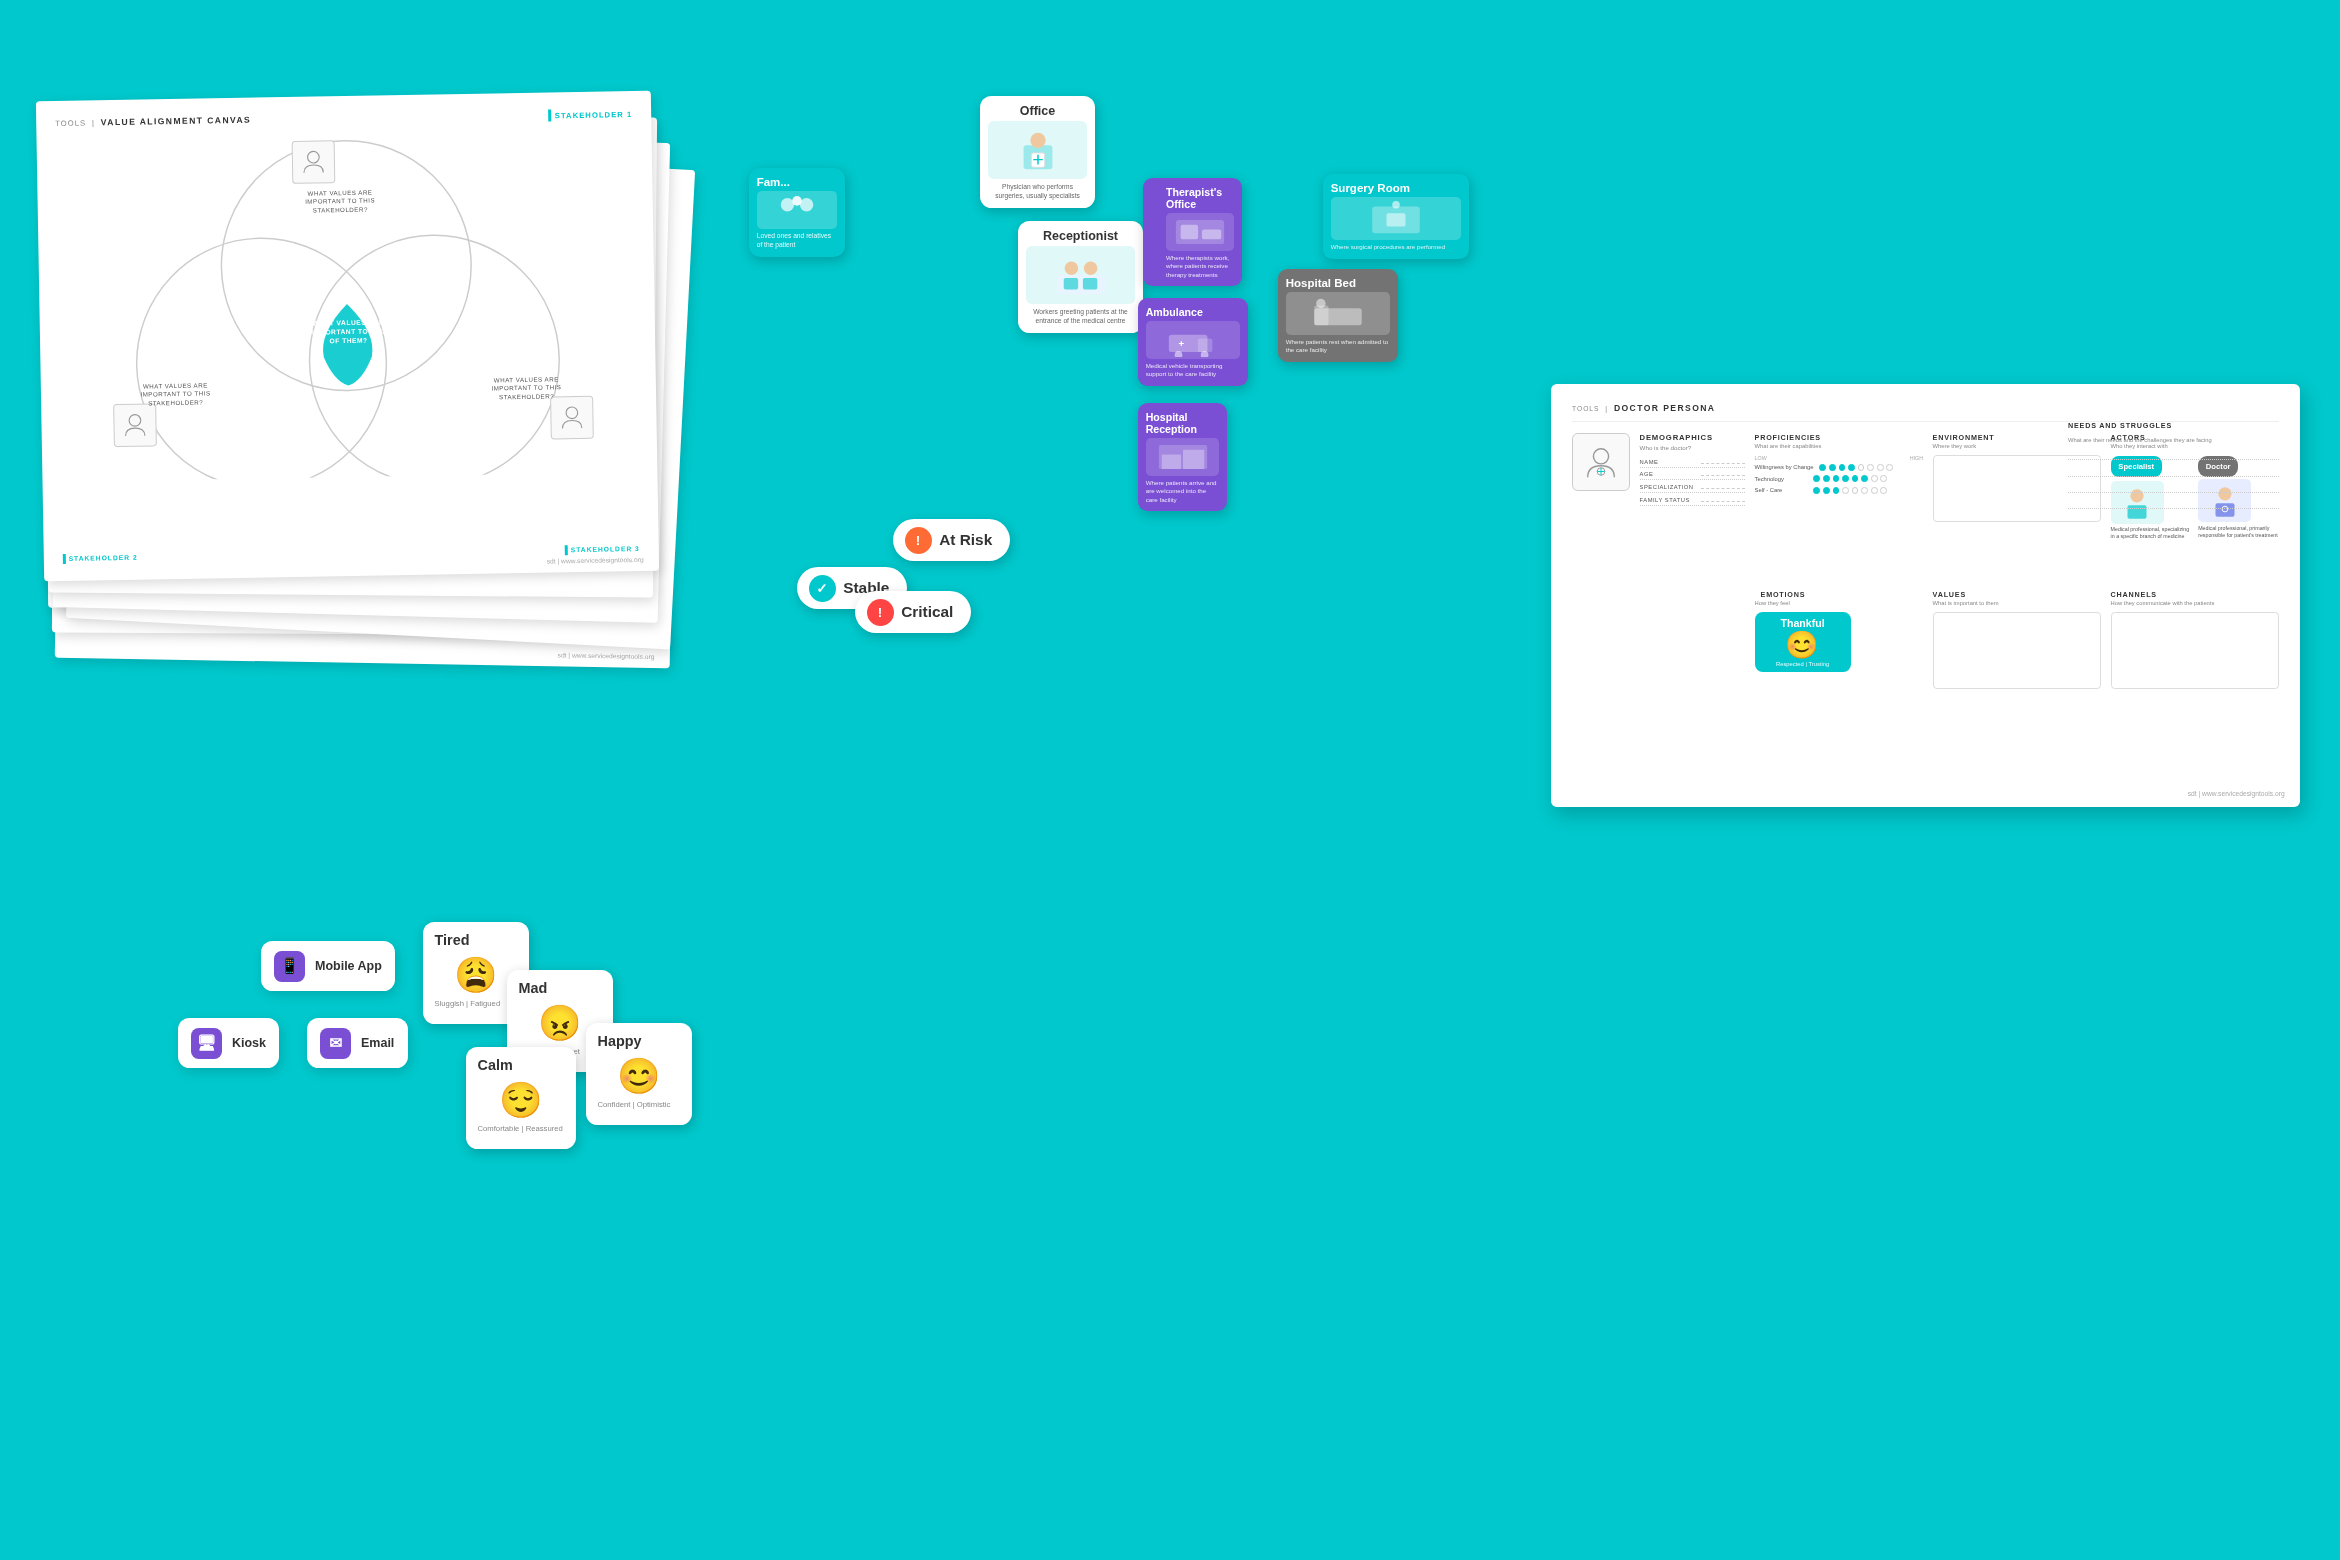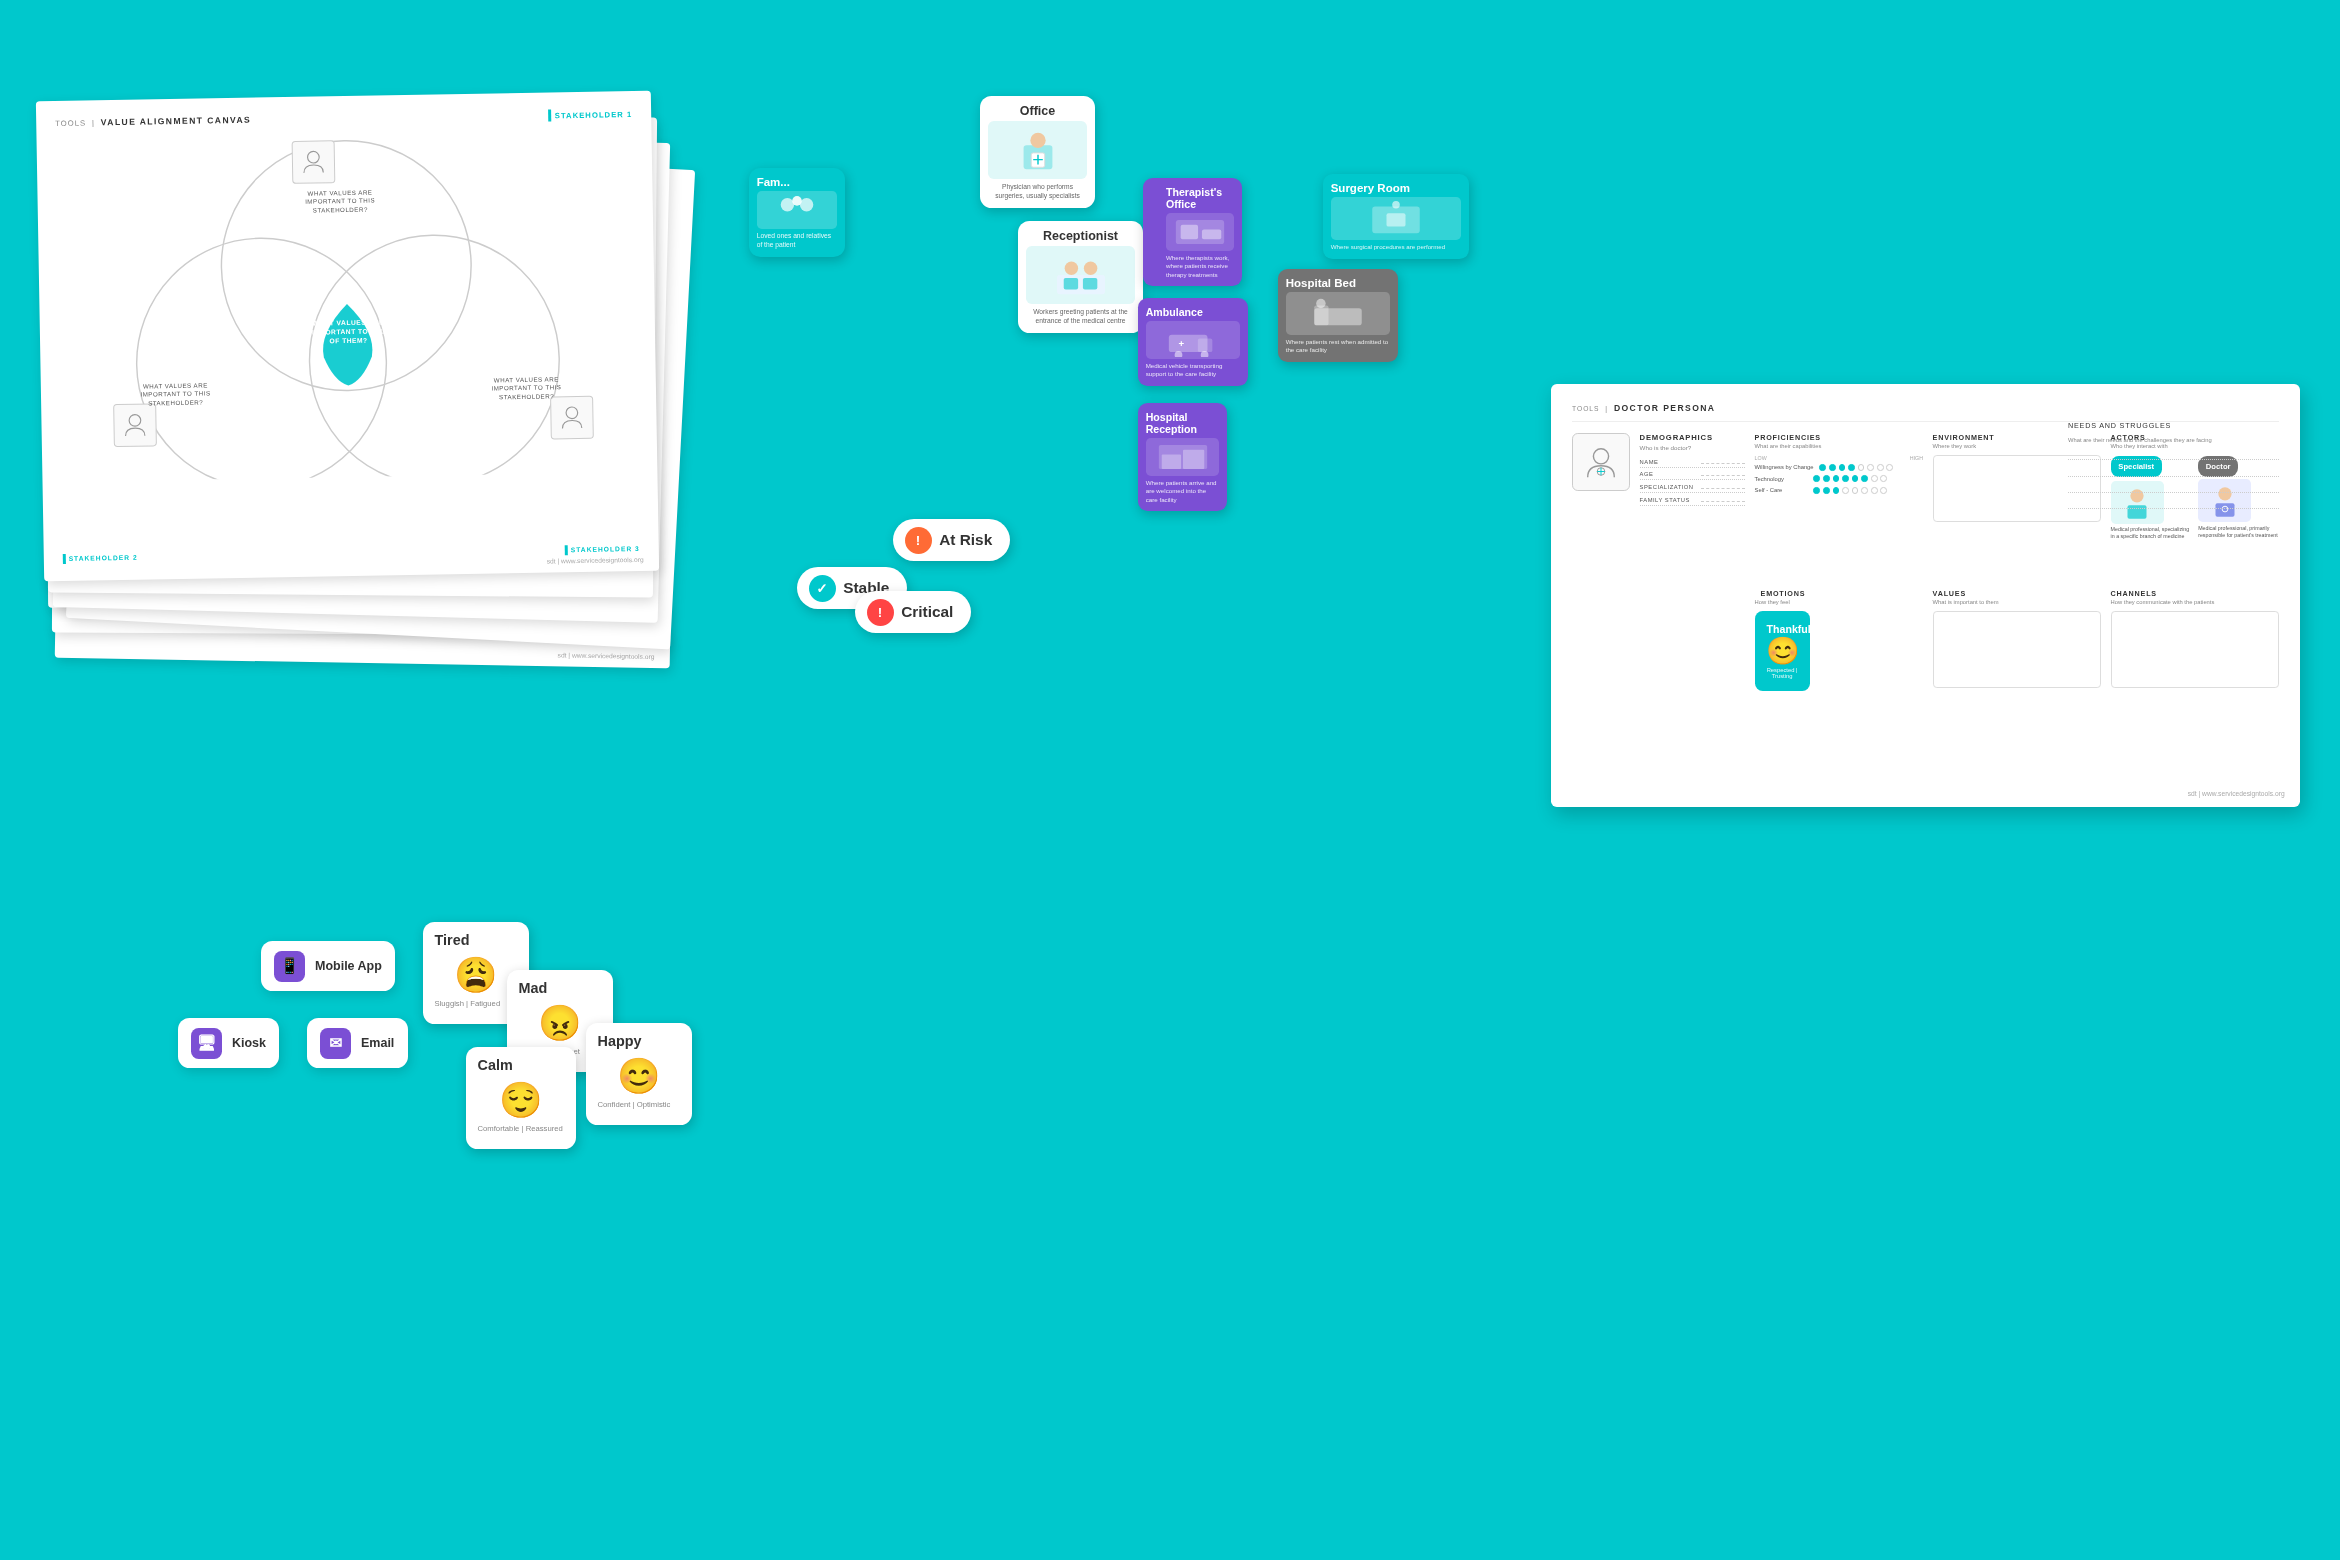--- a/index.html
+++ b/index.html
@@ -450,22 +450,22 @@
       font-size: 5.3px;
       color: #555;
       line-height: 1.3;
       margin-top: 1.9px;
     }
 
     
     .thankful-card {
       background: #00C8CC;
       border-radius: 7.7px;
-      padding: 12px;
-      width: 55px;
+      padding: 5px;
+      width: 96px;
       display: inline-block;
     }
     .thankful-card-title {
       font-size: 10.6px;
       font-weight: bold;
       color: white;
       text-align: center;
     }
     .thankful-face {
       font-size: 27px;
@@ -922,21 +922,21 @@
     </div>
 
     <div style="grid-column:4;grid-row:2;">
       <div style="font-size:7.2px;font-weight:bold;color:#333;text-transform:uppercase;letter-spacing:0.8px;margin-bottom:1px;">CHANNELS</div>
       <div style="font-size:5.8px;color:#888;margin-bottom:5.8px;">How they communicate with the patients</div>
       <div class="persona-box" style="height:77px;"></div>
     </div>
   </div>
 
   <div style="position:absolute;top:37px;right:21px;width:211px;">
-    <div style="font-size:7.2px;font-weight:normal;color:#333;text-transform:uppercase;letter-spacing:0.8px;margin-bottom:7px;">NEEDS AND STRUGGLES</div>
+    <div style="font-size:7.2px;font-weight:bold;color:#333;text-transform:uppercase;letter-spacing:0.8px;margin-bottom:7px;">NEEDS AND STRUGGLES</div>
     <div style="font-size:5.8px;color:#888;margin-bottom:5.8px;">What are their needs and the challenges they are facing</div>
     <div style="border-bottom:1px dotted #ccc;margin-bottom:4.8px;height:11.5px;"></div>
     <div style="border-bottom:1px dotted #ccc;margin-bottom:4.8px;height:11.5px;"></div>
     <div style="border-bottom:1px dotted #ccc;margin-bottom:4.8px;height:11.5px;"></div>
     <div style="border-bottom:1px dotted #ccc;margin-bottom:4.8px;height:11.5px;"></div>
   </div>
 
   <div class="persona-footer">sdt  |  www.servicedesigntools.org</div>
 </div>
 

